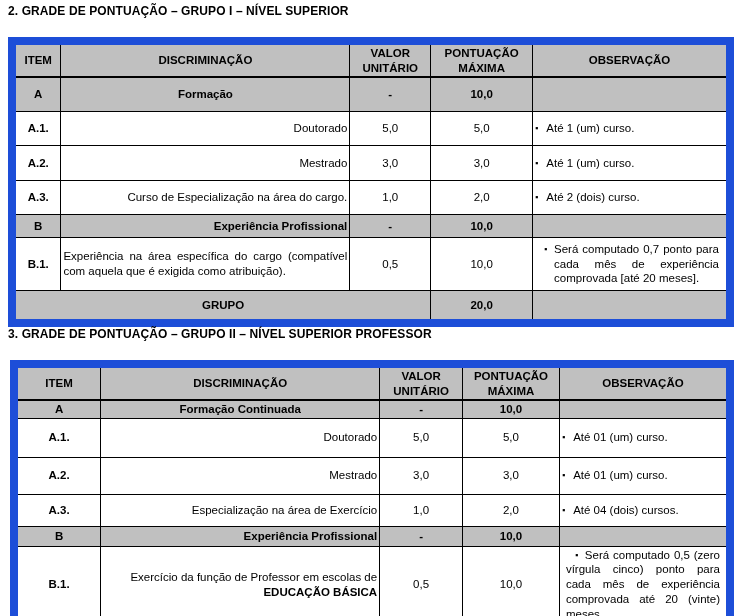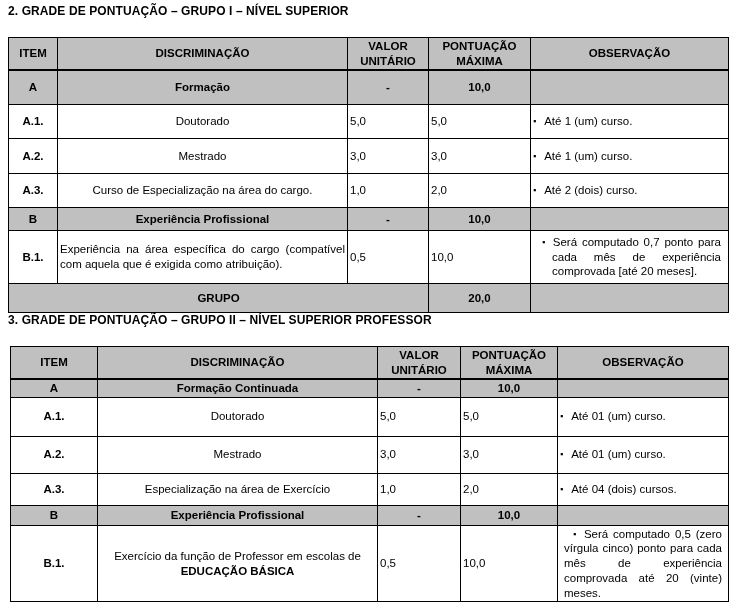--- a/index.html
+++ b/index.html
@@ -20,45 +20,45 @@
     font-size: 12px;
     font-weight: bold;
     line-height: 14px;
     margin: 0 0 19px 0;
     letter-spacing: 0.1px;
   }
   .sec-title.second {
   }
   table.grade {
     border-collapse: collapse;
-    border: 1px solid #1d4ed8;
+    border: 8px solid #1d4ed8;
     table-layout: fixed;
   }
   table.grade td {
     border: 1px solid #000;
     font-size: 11.5px;
     line-height: 1.28;
     vertical-align: middle;
     overflow: hidden;
     padding: 1px 2px;
   }
   tr.hdr td {
     background: #c0c0c0;
     font-weight: bold;
     text-align: center;
     border-bottom: 2px solid #000;
     line-height: 1.22;
   }
   .shade { background: #c0c0c0; }
   .item-c { text-align: center; font-weight: bold; }
-  .disc { text-align: center; padding-left: 8px; padding-right: 6px; }
+  .disc { text-align: right; padding-left: 8px; padding-right: 6px; }
   .disc-center { text-align: center; font-weight: bold; }
   .disc-bold { font-weight: bold; }
   .disc-just { text-align: justify; }
-  .num { }
+  .num { text-align: center; }
   .num-b { text-align: center; font-weight: bold; }
   .obs { padding-left: 10px; padding-right: 4px; }
   .obs .bullet { margin-right: 8px; font-size: 9px; vertical-align: 1px; }
   .obs-hang {
     text-align: justify;
     padding-left: 19px;
     text-indent: -10px;
     padding-right: 5px;
   }
   .obs-hang .bullet { margin-right: 6px; font-size: 9px; vertical-align: 1px; }

